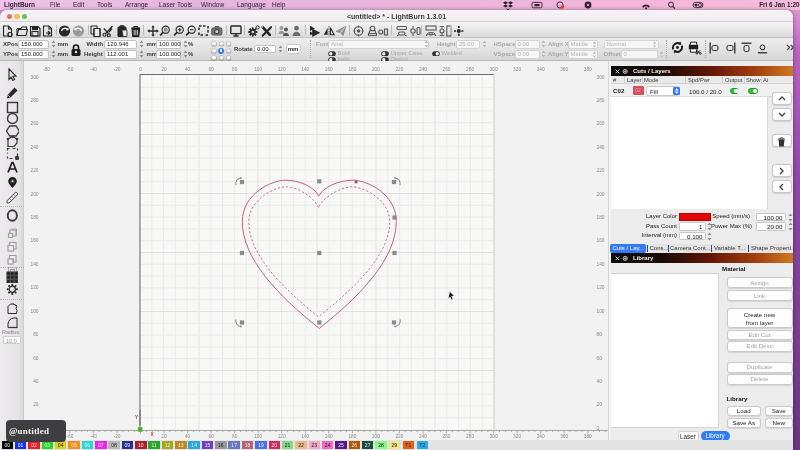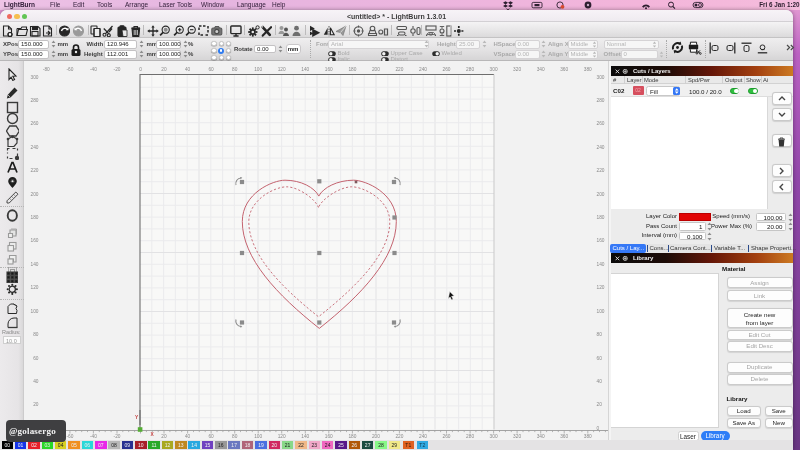--- a/index.html
+++ b/index.html
@@ -807,13 +807,13 @@
 <div class="abs" style="left:308.6px;top:440.5px;width:11.5px;height:8.5px;background:#f0a8c8;font-size:5px;color:#222;text-align:center;line-height:8.5px;">23</div>
 <div class="abs" style="left:321.9px;top:440.5px;width:11.5px;height:8.5px;background:#f068c0;font-size:5px;color:#222;text-align:center;line-height:8.5px;">24</div>
 <div class="abs" style="left:335.2px;top:440.5px;width:11.5px;height:8.5px;background:#581888;font-size:5px;color:#efefef;text-align:center;line-height:8.5px;">25</div>
 <div class="abs" style="left:348.6px;top:440.5px;width:11.5px;height:8.5px;background:#b05808;font-size:5px;color:#efefef;text-align:center;line-height:8.5px;">26</div>
 <div class="abs" style="left:361.9px;top:440.5px;width:11.5px;height:8.5px;background:#1a4a40;font-size:5px;color:#efefef;text-align:center;line-height:8.5px;">27</div>
 <div class="abs" style="left:375.3px;top:440.5px;width:11.5px;height:8.5px;background:#88f888;font-size:5px;color:#222;text-align:center;line-height:8.5px;">28</div>
 <div class="abs" style="left:388.6px;top:440.5px;width:11.5px;height:8.5px;background:#f0e888;font-size:5px;color:#222;text-align:center;line-height:8.5px;">29</div>
 <div class="abs" style="left:402.5px;top:440.5px;width:11.5px;height:8.5px;background:#e06020;font-size:5px;color:#31190a;text-align:center;line-height:8.5px;">T1</div>
 <div class="abs" style="left:416.5px;top:440.5px;width:11.5px;height:8.5px;background:#30a8e0;font-size:5px;color:#0e3a50;text-align:center;line-height:8.5px;">T2</div>
 <div class="abs" style="left:5.5px;top:420px;width:60px;height:22px;background:#3f3f41;border-radius:4px;"></div>
-<div class="abs" style="left:9px;top:426px;font-size:9px;color:#f4f4f4;font-weight:bold;font-family:'Liberation Serif',serif;letter-spacing:0.2px;">@golasergo</div>
+<div class="abs" style="left:9px;top:426px;font-size:9px;color:#f4f4f4;font-weight:bold;font-family:'Liberation Serif',serif;letter-spacing:0.2px;">@untitled</div>
 </div>
 </body></html>

